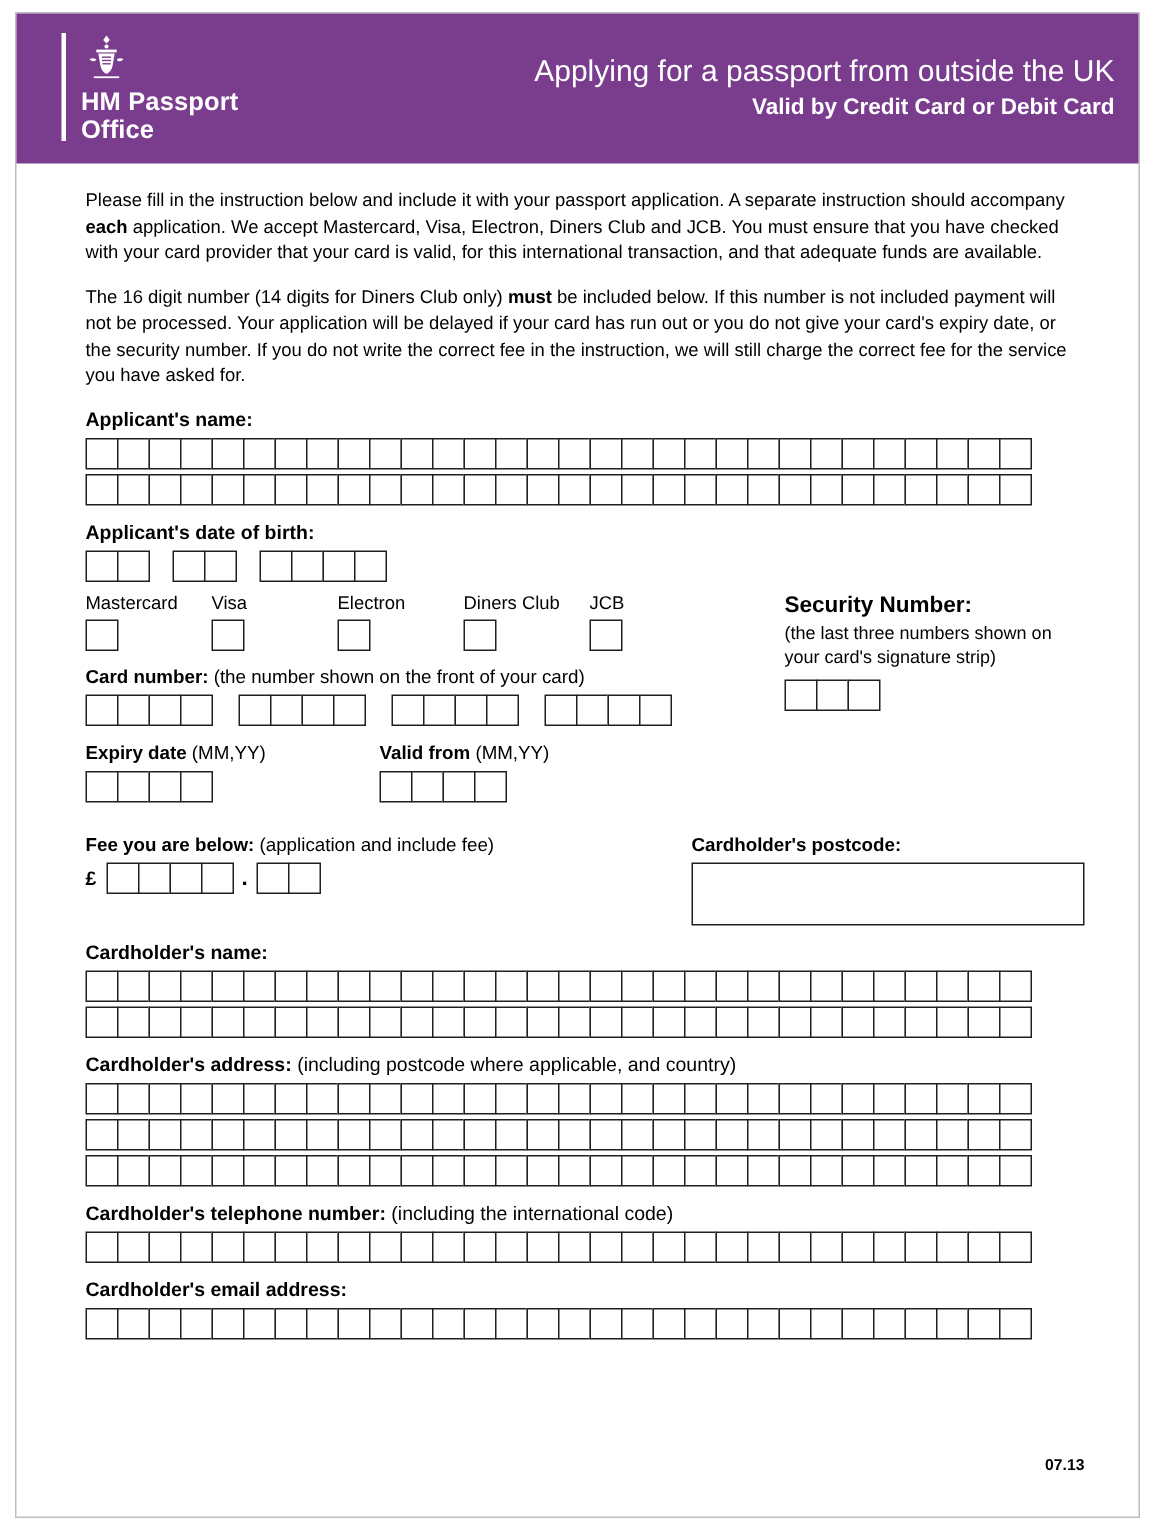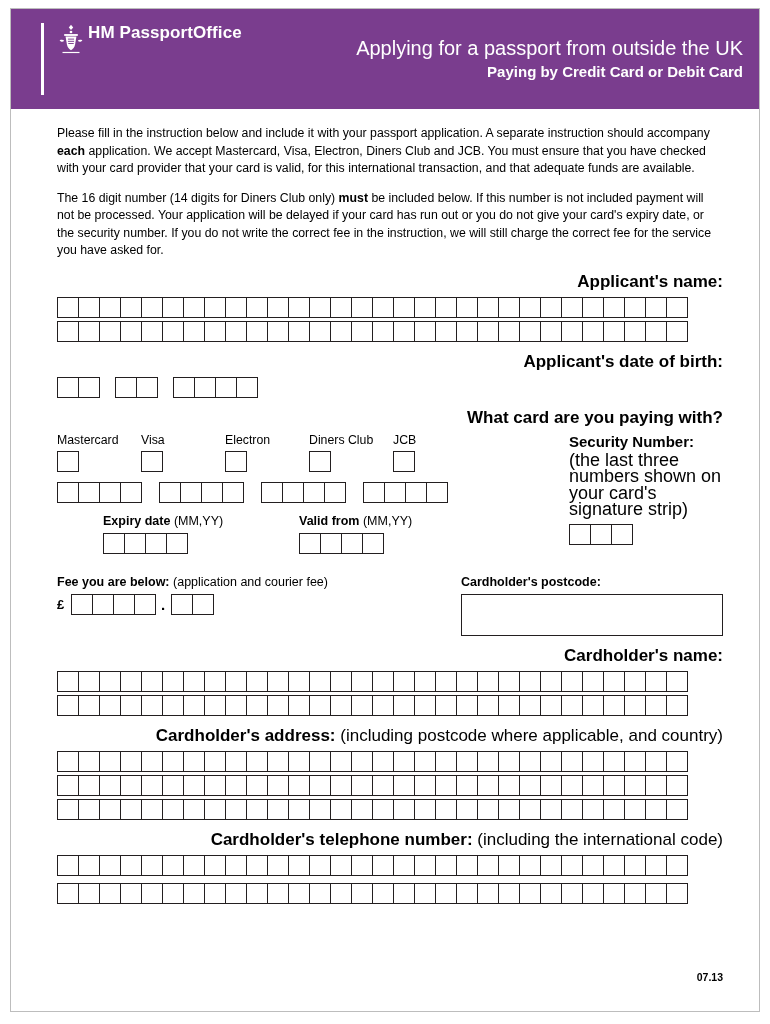--- a/index.html
+++ b/index.html
@@ -46,21 +46,21 @@
     min-width: 210px;
   }
   .brand-rule {
     width: 3px;
     background: #ffffff;
     margin-right: 10px;
     height: 72px;
   }
   .brand-text {
     display: flex;
-    flex-direction: row;
+    flex-direction: column;
     justify-content: flex-end;
   }
   .crest {
     width: 34px;
     height: 34px;
     margin-bottom: 2px;
   }
   .brand-line {
     font-size: 17px;
     font-weight: bold;
@@ -89,24 +89,23 @@
   }
   p.intro {
     font-size: 12.3px;
     line-height: 17.5px;
     margin: 0 0 12px 0;
     max-width: 660px;
   }
   p.intro b { font-weight: bold; }
 
   .section-label {
-    font-size: 17px;
+    font-size: 13px;
     font-weight: bold;
     margin: 10px 0 5px 0;
-    text-align: right;
   }
   .section-label .norm { font-weight: normal; }
 
   
   .boxrow {
     display: flex;
     margin-bottom: 3px;
   }
   .boxrow.gap { margin-bottom: 7px; }
   .cell {
@@ -149,36 +148,36 @@
   .security {
     width: 200px;
     padding-left: 10px;
   }
   .security .hdr {
     font-size: 15px;
     font-weight: bold;
     margin-bottom: 2px;
   }
   .security .note {
-    font-size: 18px;
+    font-size: 12px;
     line-height: 16.5px;
     margin-bottom: 6px;
   }
 
   .inline-label {
     font-size: 12.5px;
     font-weight: bold;
     margin: 4px 0 5px 0;
   }
   .inline-label .norm { font-weight: normal; }
 
   .twocol {
     display: flex;
   }
-  .twocol .colA { width: 196px; margin-left: 46px; }
+  .twocol .colA { width: 196px; }
   .twocol .colB { width: 260px; }
 
   .fee-row {
     display: flex;
     align-items: center;
   }
   .pound {
     font-size: 13px;
     font-weight: bold;
     width: 14px;
@@ -230,21 +229,21 @@
               <path d="M33.4 20.4 c-2.4 -1 -4.4 -0.6 -5.4 0.6 c1.4 1.6 3.6 1.8 5.4 -0.6 z"></path>
               <path d="M10 34 h20 v1.4 h-20 z"></path>
             </g>
           </svg>
           <div class="brand-line">HM Passport</div>
           <div class="brand-line">Office</div>
         </div>
       </div>
       <div class="titles">
         <div class="title-main">Applying for a passport from outside the UK</div>
-        <div class="title-sub">Paying by Credit Card or Debit Card</div>
+        <div class="title-sub">Valid by Credit Card or Debit Card</div>
       </div>
     </div>
 
     <div class="body">
 
       <p class="intro">
         <span>Please fill in the instruction below and include it with your passport application. A separate instruction should accompany </span><b>each</b><span> application. We accept Mastercard, Visa, Electron, Diners Club and JCB. You must ensure that you have checked with your card provider that your card is valid, for this international transaction, and that adequate funds are available.</span>
       </p>
 
       <p class="intro">
@@ -328,21 +327,20 @@
             <div class="cell"></div>
           </div>
           <div class="group">
             <div class="cell"></div>
             <div class="cell"></div>
             <div class="cell"></div>
             <div class="cell"></div>
           </div>
         </div>
 
-      <div class="section-label">What card are you paying with?</div>
 
       <div class="cardrow">
         <div class="cardopts">
           <div class="optnames">
               <div class="opt">Mastercard</div>
               <div class="opt">Visa</div>
               <div class="opt">Electron</div>
               <div class="opt">Diners Club</div>
               <div class="opt">JCB</div>
             </div>
@@ -357,20 +355,24 @@
                 <div class="tickbox"></div>
               </div>
               <div class="opt">
                 <div class="tickbox"></div>
               </div>
               <div class="opt">
                 <div class="tickbox"></div>
               </div>
             </div>
 
+          <div class="inline-label">
+            <span>Card number:</span>
+            <span class="norm">(the number shown on the front of your card)</span>
+          </div>
           <div class="boxrow gap">
               <div class="group">
                 <div class="cell"></div>
                 <div class="cell"></div>
                 <div class="cell"></div>
                 <div class="cell"></div>
               </div>
               <div class="group">
                 <div class="cell"></div>
                 <div class="cell"></div>
@@ -429,21 +431,21 @@
               <div class="cell"></div>
               <div class="cell"></div>
             </div>
         </div>
       </div>
 
       <div style="display:flex; margin-top:14px;">
         <div style="width:400px;">
           <div class="inline-label">
             <span>Fee you are below:</span>
-            <span class="norm">(application and courier fee)</span>
+            <span class="norm">(application and include fee)</span>
           </div>
           <div class="fee-row">
             <span class="pound">£</span>
             <div class="boxrow" style="margin-bottom:0;">
                 <div class="cell"></div>
                 <div class="cell"></div>
                 <div class="cell"></div>
                 <div class="cell"></div>
               </div>
             <span class="dot">.</span>
@@ -658,20 +660,21 @@
           <div class="cell"></div>
           <div class="cell"></div>
           <div class="cell"></div>
           <div class="cell"></div>
           <div class="cell"></div>
           <div class="cell"></div>
           <div class="cell"></div>
           <div class="cell"></div>
         </div>
 
+      <div class="section-label">Cardholder's email address:</div>
       <div class="boxrow">
           <div class="cell"></div>
           <div class="cell"></div>
           <div class="cell"></div>
           <div class="cell"></div>
           <div class="cell"></div>
           <div class="cell"></div>
           <div class="cell"></div>
           <div class="cell"></div>
           <div class="cell"></div>

